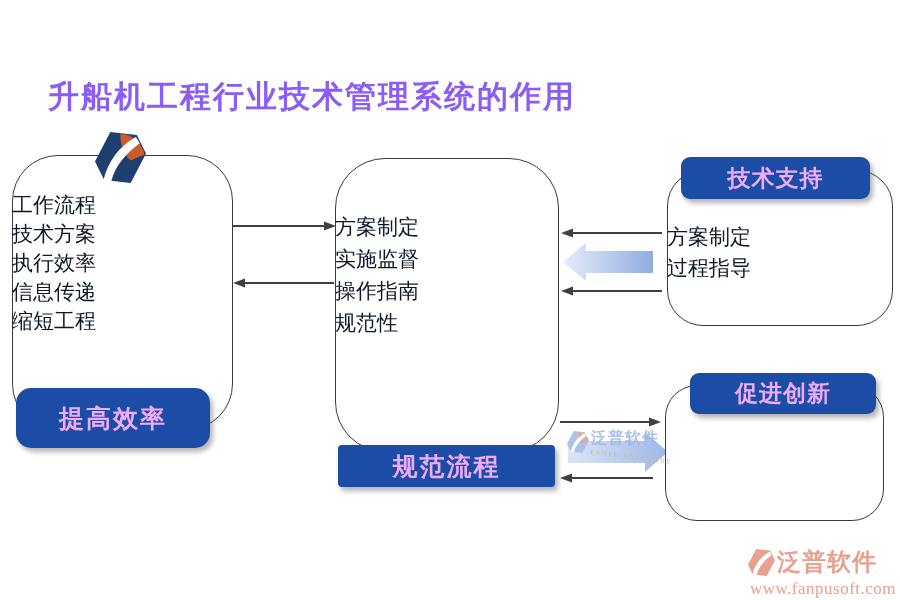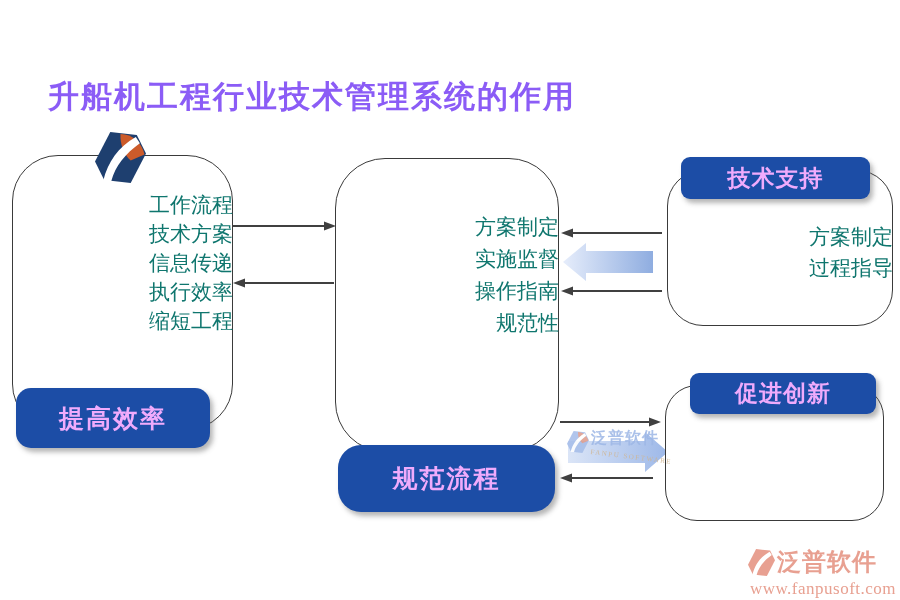--- a/index.html
+++ b/index.html
@@ -12,34 +12,34 @@
     font-size:31px;font-weight:bold;color:#8b5cf6;letter-spacing:2px;padding-left:48px;
   }
   .rbox{
     position:absolute;background:#fff;border:1.5px solid #3a3a3a;box-sizing:border-box;
   }
   .box-left{left:12px;top:155px;width:221px;height:275px;border-radius:46px;}
   .box-mid{left:335px;top:158px;width:224px;height:294px;border-radius:50px;}
   .box-rt{left:667px;top:170px;width:226px;height:156px;border-radius:36px;}
   .box-rb{left:665px;top:385px;width:219px;height:136px;border-radius:32px;}
   .items{
-    position:absolute;text-align:right;color:#0f766e;font-size:21px;
+    position:absolute;text-align:left;color:#0f172a;font-size:21px;
   }
   .items div{display:block;}
   .items-left{left:12px;top:191px;width:221px;line-height:29px;}
   .items-mid{left:335px;top:211px;width:224px;line-height:32px;}
   .items-rt{left:667px;top:222px;width:226px;line-height:31px;}
   .items-rb{left:665px;top:421px;width:219px;line-height:33px;}
   .btn{
     position:absolute;display:flex;align-items:center;justify-content:center;
     background:#1c4da6;color:#f0abfc;font-weight:bold;
     box-shadow:3px 4px 5px rgba(90,90,90,.45);
   }
   .btn-eff{left:16px;top:388px;width:194px;height:60px;border-radius:15px;font-size:25px;letter-spacing:2px;}
-  .btn-std{left:338px;top:445px;width:217px;height:67px;border-radius:23px;font-size:25px;letter-spacing:2px;}
+  .btn-std{left:338px;top:445px;width:217px;height:42px;border-radius:4px;font-size:25px;letter-spacing:2px;}
   .btn-rt{left:681px;top:157px;width:189px;height:42px;border-radius:9px;font-size:23px;letter-spacing:1px;}
   .btn-rb{left:690px;top:373px;width:186px;height:41px;border-radius:9px;font-size:23px;letter-spacing:1px;}
   .logo-badge{position:absolute;left:94px;top:132px;width:53px;height:51px;}
   svg.overlay{position:absolute;left:0;top:0;width:900px;height:600px;pointer-events:none;}
   .watermark{
     position:absolute;left:567px;top:429px;width:110px;display:flex;align-items:flex-start;
     opacity:.85;
   }
   .watermark .wm-icon{width:22px;height:22px;margin-top:2px;flex:none;}
   .wm-text{margin-left:2px;display:flex;flex-direction:column;}
@@ -99,22 +99,22 @@
 
   <div class="rbox box-left"></div>
   <svg class="logo-badge" viewBox="0 0 100 100">
     <polygon points="30,0 82,6 100,42 70,100 18,94 0,58" fill="#1e3f6f"></polygon>
     <path d="M50,4 C74,4 92,22 97,44 L70,56 C57,45 49,26 50,4 Z" fill="#cc5b2a"></path>
     <path d="M16,96 C26,58 45,30 80,10 L88,22 C60,42 40,66 32,96 Z" fill="#ffffff"></path>
   </svg>
   <div class="items items-left">
     <div>工作流程</div>
     <div>技术方案</div>
+    <div>执行效率</div>
     <div>信息传递</div>
-    <div>执行效率</div>
     <div>缩短工程</div>
   </div>
   <div class="btn btn-eff">提高效率</div>
 
   <div class="rbox box-mid"></div>
   <div class="items items-mid">
     <div>方案制定</div>
     <div>实施监督</div>
     <div>操作指南</div>
     <div>规范性</div>

